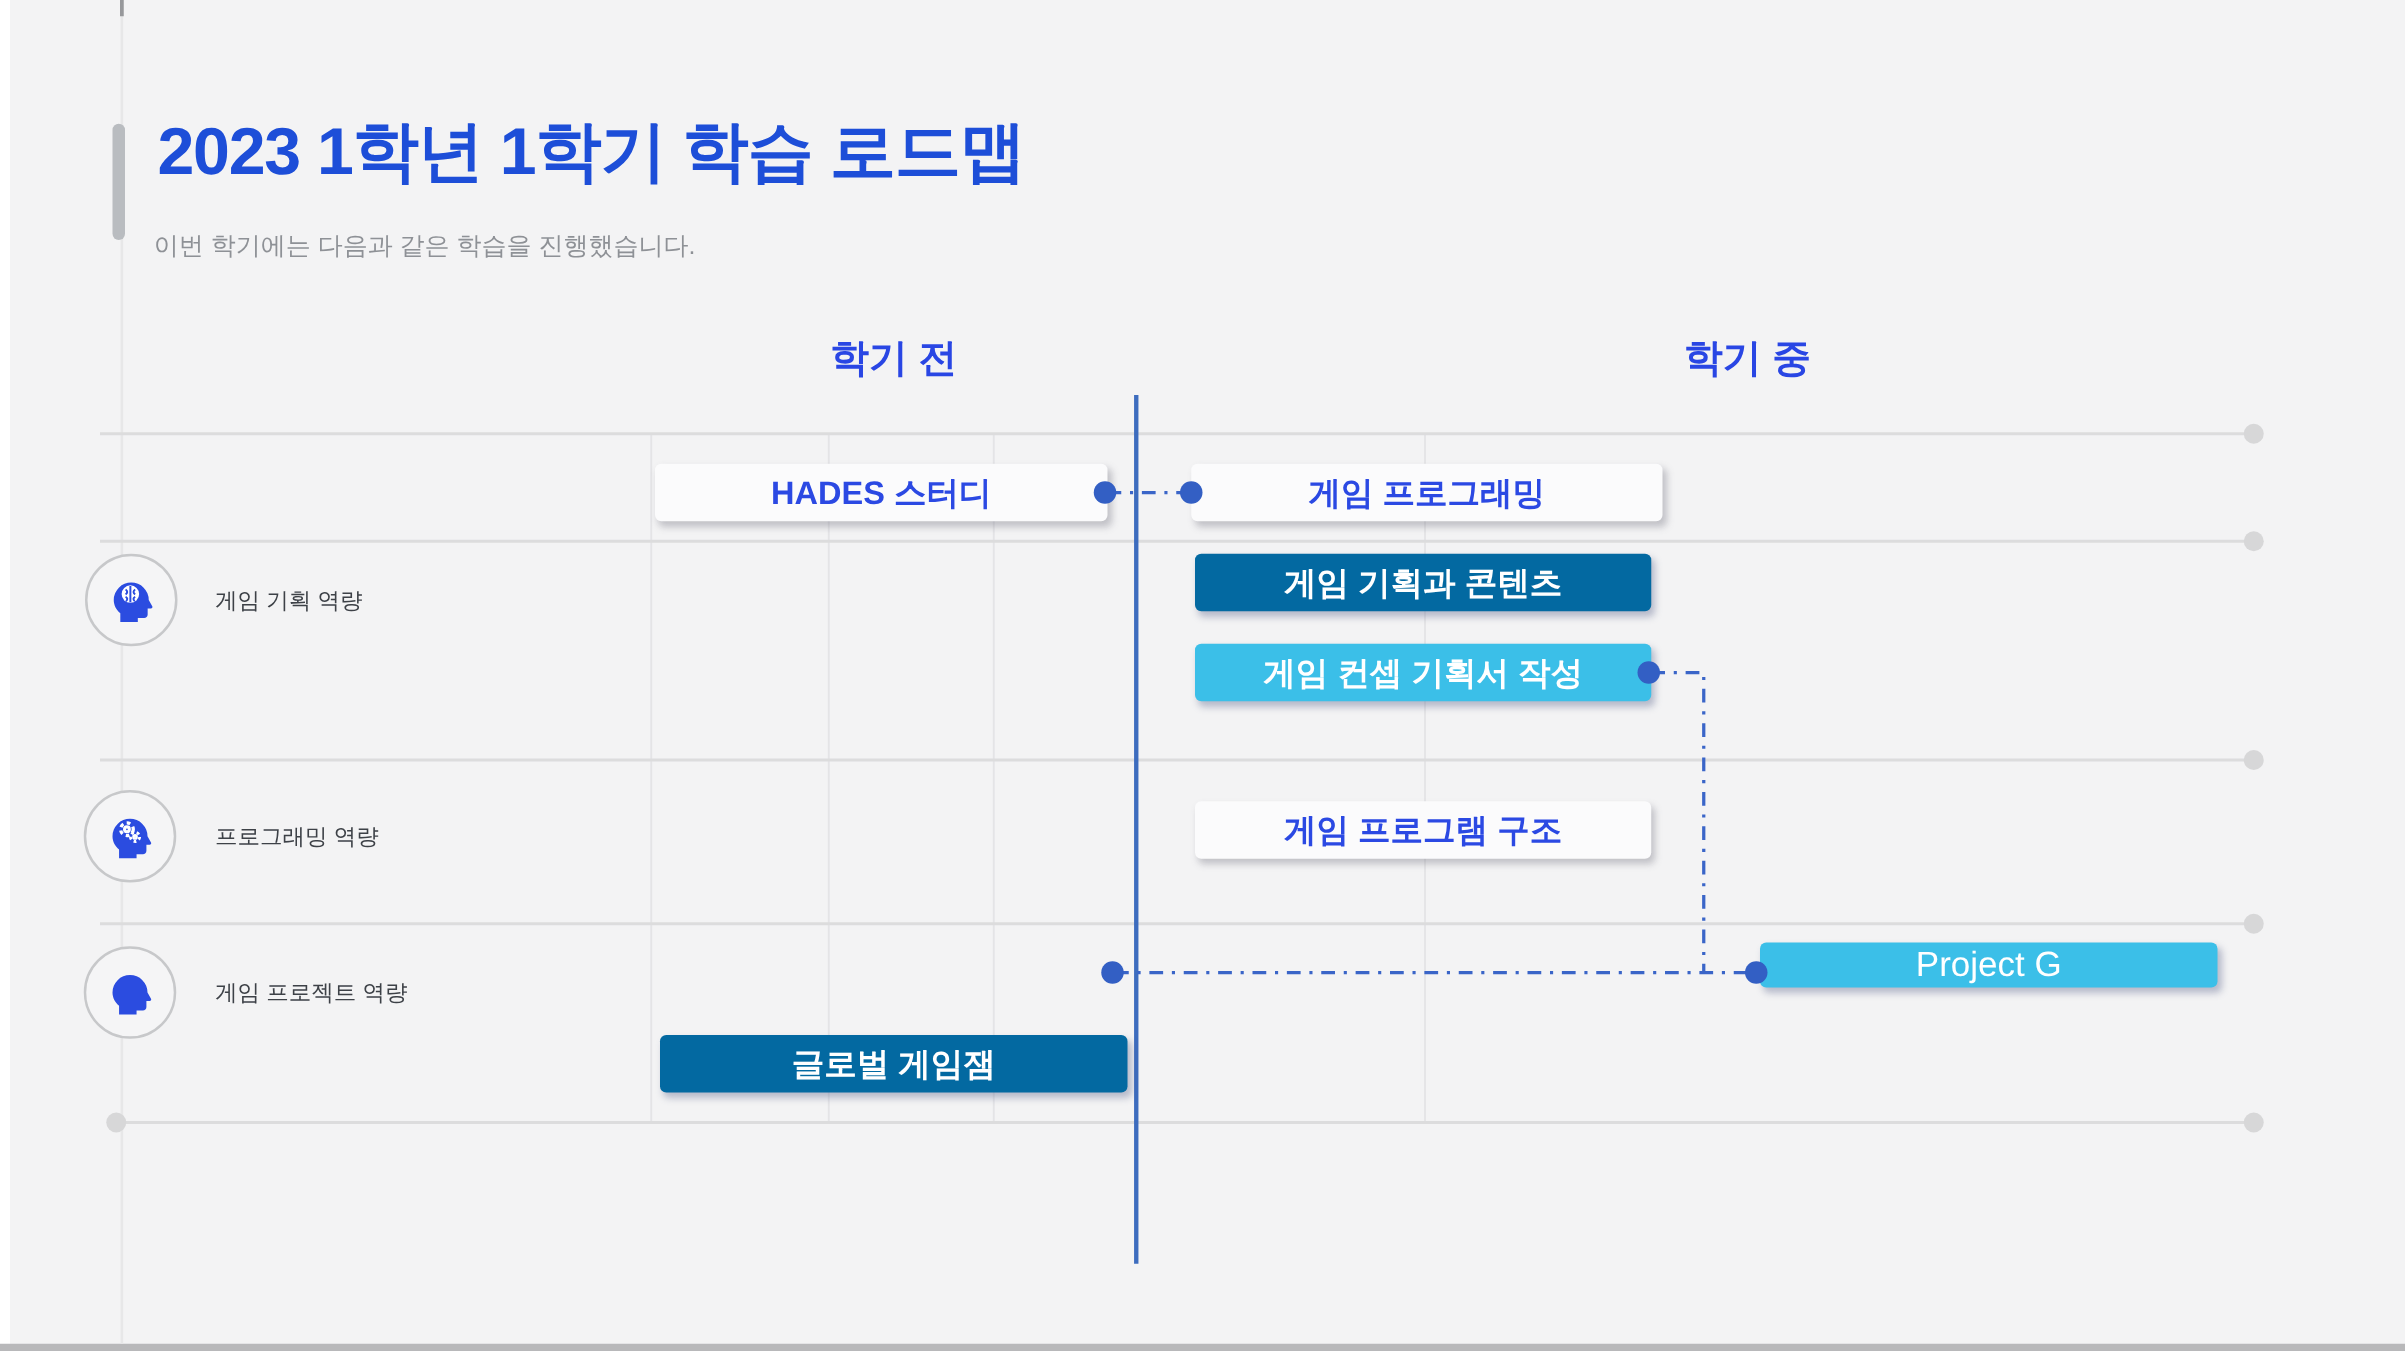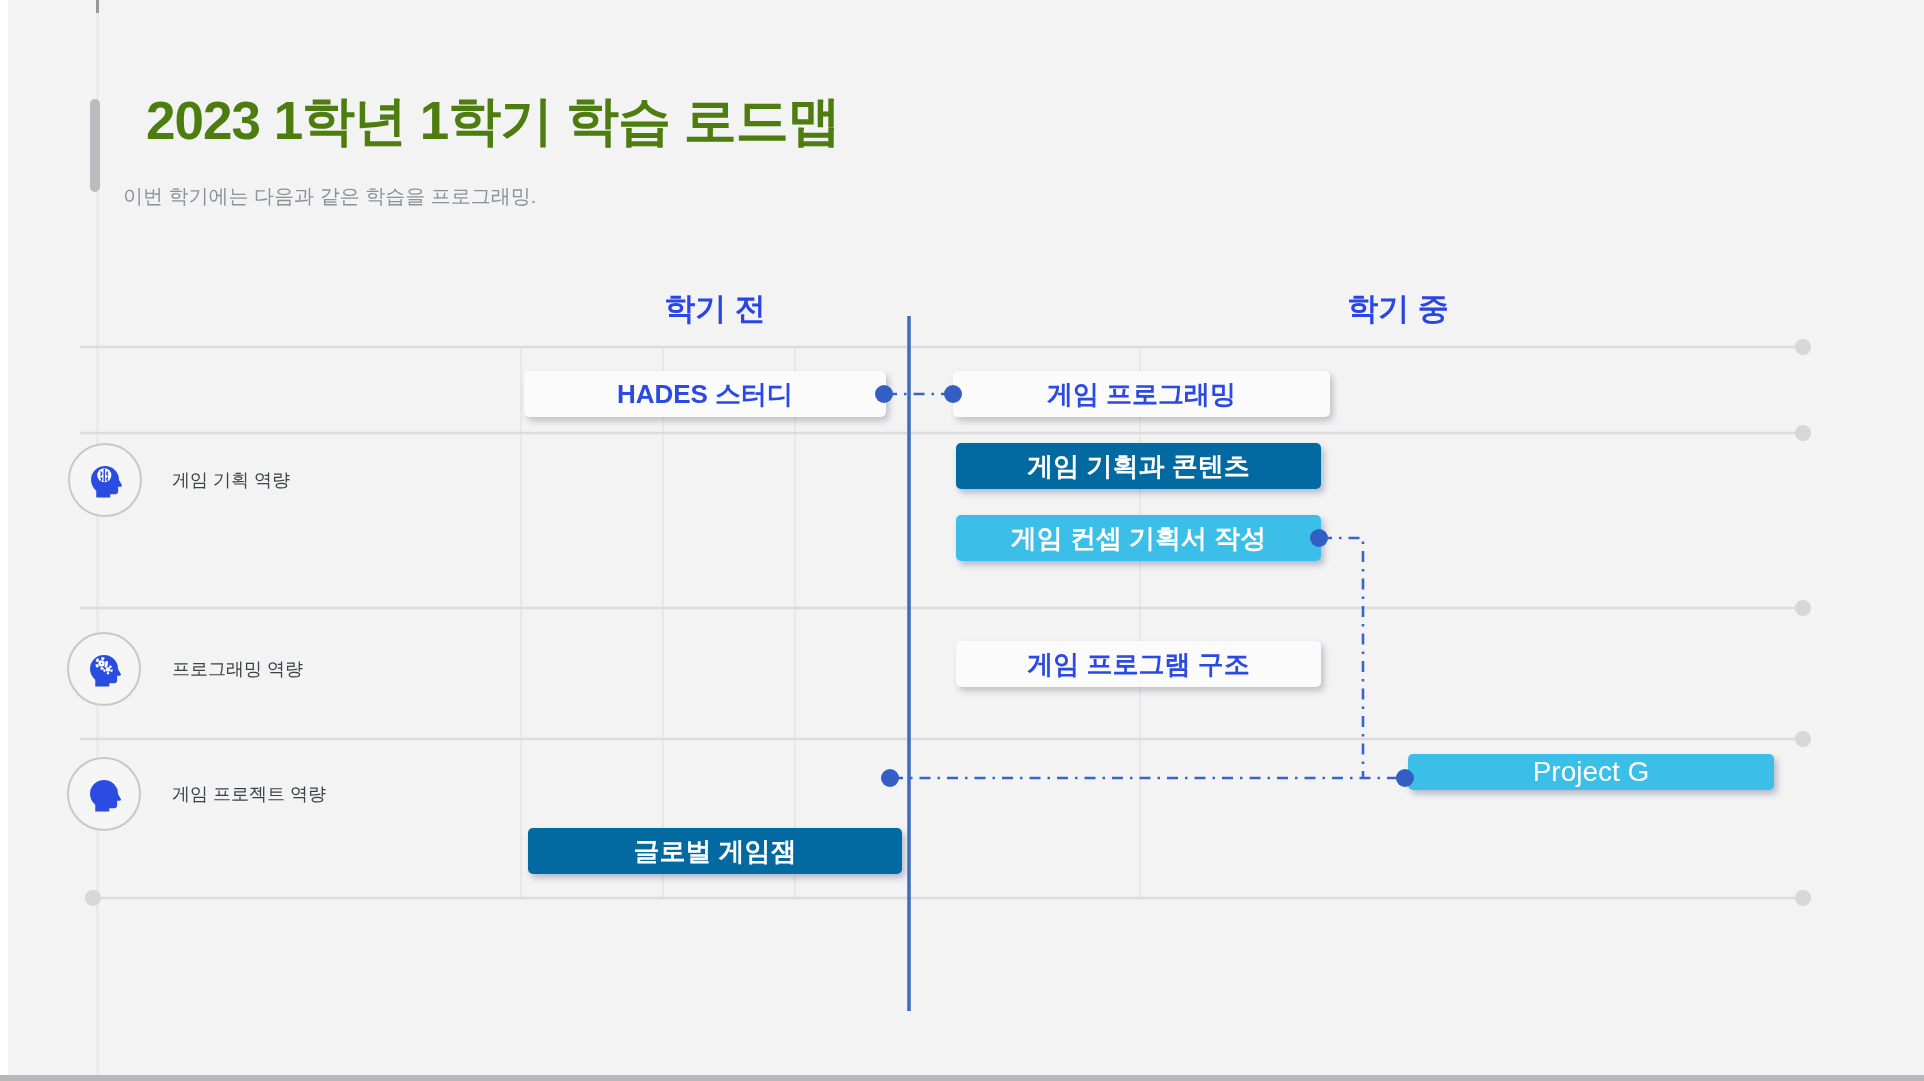--- a/index.html
+++ b/index.html
@@ -10,26 +10,26 @@
   }
   .left-edge{position:absolute;left:0;top:0;width:8px;height:1081px;background:#ffffff;}
   .bottom-strip{position:absolute;left:0;top:1075px;width:1924px;height:6px;background:#b8b8ba;}
   .svg-layer{position:absolute;left:0;top:0;pointer-events:none;}
   .grid-layer{z-index:1;}
   .connector-layer{z-index:3;}
 
   .accent-bar{position:absolute;left:90px;top:99px;width:10px;height:93px;border-radius:6px;background:#b9bcc0;z-index:2;}
   .page-title{
     position:absolute;left:126px;top:86px;z-index:2;
-    font-size:53px;font-weight:800;letter-spacing:-1px;color:#4d7c0f;white-space:nowrap;margin-left:20px;
+    font-size:53px;font-weight:800;letter-spacing:-1px;color:#1d4ed8;white-space:nowrap;
   }
   .page-subtitle{position:absolute;left:123px;top:183px;z-index:2;font-size:20px;color:#8e9196;white-space:nowrap;}
 
   .col-header{
-    position:absolute;top:288px;width:220px;z-index:2;text-align:center;
+    position:absolute;top:266px;width:220px;z-index:2;text-align:center;
     font-size:31px;font-weight:700;color:#2946e4;white-space:nowrap;
   }
   .col-header.pre{left:605px;}
   .col-header.mid{left:1288px;}
 
   .row-icon{
     position:absolute;width:74px;height:74px;border-radius:50%;
     background:#f5f5f6;border:2px solid #c7c8ca;box-sizing:border-box;
     display:flex;align-items:center;justify-content:center;z-index:2;
   }
@@ -81,21 +81,21 @@
       <circle cx="1803" cy="739" r="8"></circle>
       <circle cx="1803" cy="898" r="8"></circle>
       <circle cx="93" cy="898" r="8"></circle>
     </g>
 
     <line x1="909" y1="316" x2="909" y2="1011" stroke="#3d6cbe" stroke-width="3.5"></line>
   </svg>
 
   <div class="accent-bar"></div>
   <div class="page-title">2023 1학년 1학기 학습 로드맵</div>
-  <div class="page-subtitle">이번 학기에는 다음과 같은 학습을 프로그래밍.</div>
+  <div class="page-subtitle">이번 학기에는 다음과 같은 학습을 진행했습니다.</div>
 
   <div class="col-header pre">학기 전</div>
   <div class="col-header mid">학기 중</div>
 
   <div class="row-icon" style="left:68px;top:443px;">
     <svg width="42" height="42" viewBox="0 0 24 24">
       <path fill="#2b4ce0" d="M7 22v-3.9C5.2 16.6 4 14.4 4 12a8 8 0 0 1 16 0l1.6 2.9c.3.5-.1 1-.6 1h-1.5v2.7c0 .9-.7 1.6-1.6 1.6H15V22z"></path>
       <circle cx="11.6" cy="9.3" r="4" fill="#ffffff"></circle>
       <g stroke="#2b4ce0" stroke-width="0.9" fill="none">
         <path d="M11.6 5.6v7.4"></path>

